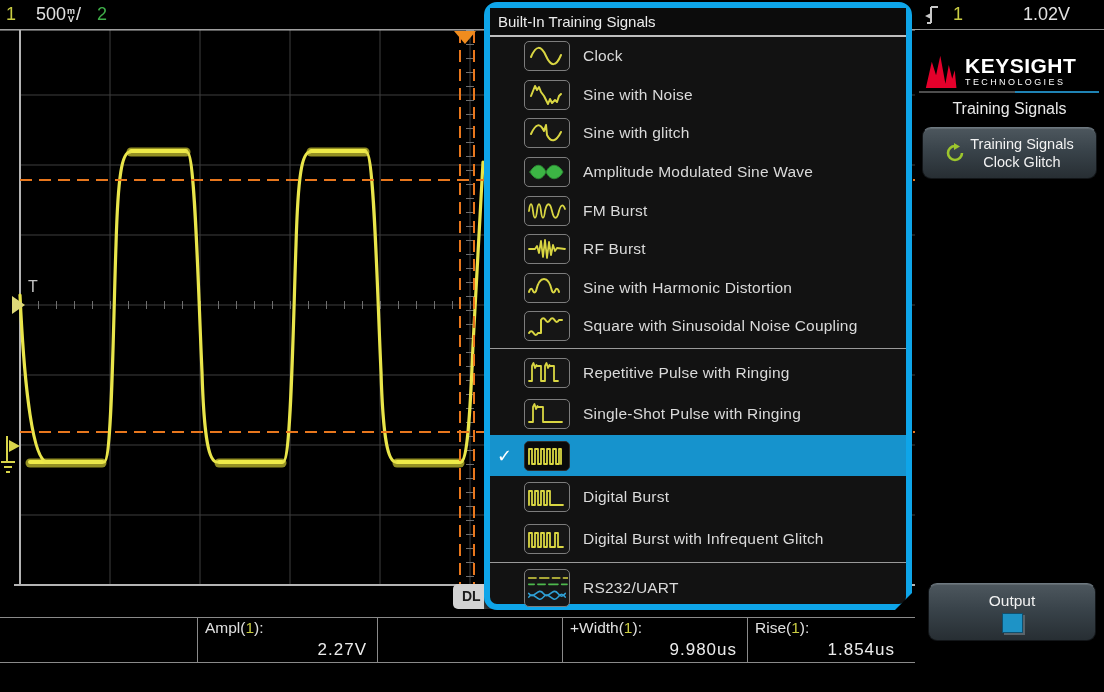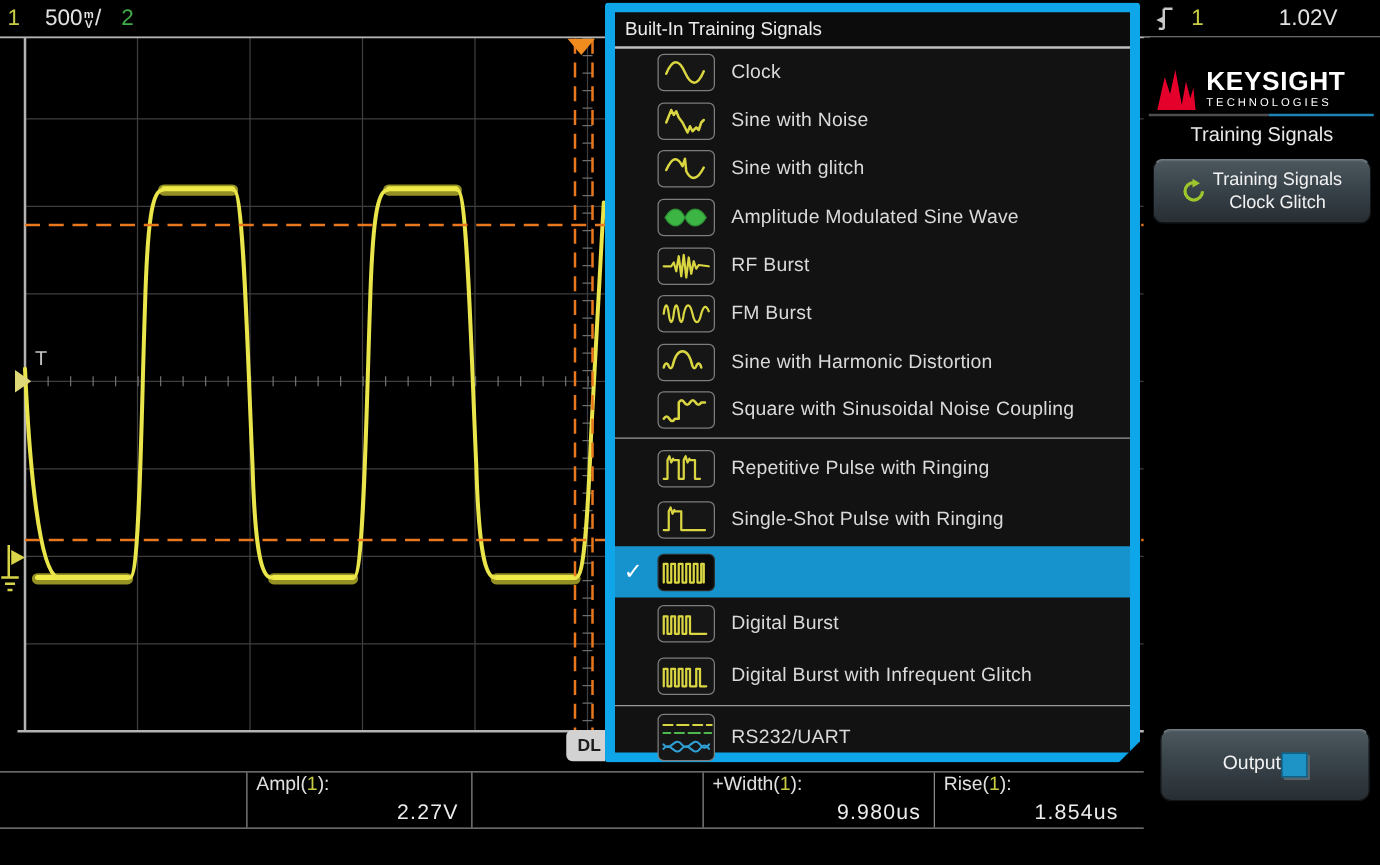--- a/index.html
+++ b/index.html
@@ -21,21 +21,21 @@
 
   
   #scope-svg{position:absolute;left:0;top:0;width:920px;height:616px;z-index:1;}
   .demo-tag{position:absolute;left:453px;top:584px;width:46px;height:25px;background:#d2d2d2;
     border-radius:5px;color:#1c1c1c;font-weight:bold;font-size:14px;line-height:25px;padding-left:9px;
     box-sizing:border-box;z-index:2;}
 
   
   .menu{
     position:absolute;left:484px;top:2px;width:428px;height:608px;z-index:3;
-    background:#121212;border:8px solid #0ea5e9;box-sizing:border-box;border-radius:3px;
+    background:#121212;border:6px solid #0ea5e9;box-sizing:border-box;border-radius:13px;
     clip-path:polygon(0 0,100% 0,100% calc(100% - 17px),calc(100% - 17px) 100%,0 100%);
     filter:drop-shadow(-6px 7px 5px rgba(0,0,0,0.85));
   }
   .mtitle{height:27px;line-height:27px;border-bottom:2px solid #bfbfbf;color:#ececec;
     font-size:15px;padding-left:8px;background:#0c0c0c;}
   .mrow{display:flex;align-items:center;padding-left:7px;box-sizing:border-box;}
   .h1{height:38.6px;}.h2{height:41.5px;}.h3{height:46px;}
   .mrow.sel{background:#1693cd;}
   .check{width:27px;font-size:18px;font-weight:bold;color:#fff;flex:0 0 27px;}
   .ibox{width:46px;height:30px;flex:0 0 46px;border:1px solid #7d7d7d;border-radius:5px;background:#161616;
@@ -71,21 +71,21 @@
     display:flex;align-items:center;justify-content:center;box-sizing:border-box;
   }
   .softkey-inner{display:flex;align-items:center;}
   .softkey-text{display:flex;flex-direction:column;align-items:center;margin-left:5px;}
   .softkey-text span{font-size:14.5px;color:#f2f2f2;line-height:18px;white-space:nowrap;}
   .outputkey{
     position:absolute;left:13px;top:553px;width:168px;height:58px;border-radius:9px;
     background:linear-gradient(180deg,#4d575e 0%,#39434a 45%,#272e33 100%);
     border:1px solid #121518;border-top-color:#6d7880;
     box-shadow:inset 0 1px 0 rgba(255,255,255,0.12);
-    display:flex;flex-direction:row;align-items:center;justify-content:center;box-sizing:border-box;
+    display:flex;flex-direction:column;align-items:center;justify-content:center;box-sizing:border-box;
   }
   .outputkey .olabel{font-size:15.5px;color:#f2f2f2;margin-bottom:3px;}
   .oswitch{width:19px;height:18px;background:#1e93c6;border:1px solid #10506e;
     box-shadow:2px 2px 0 #5a646b;}
 
   
   .measbar{position:absolute;left:0;top:617px;width:916px;height:44px;border-top:1px solid #8a8a8a;
     border-bottom:1px solid #8a8a8a;box-sizing:content-box;background:#000;z-index:1;}
   .msep{position:absolute;top:0;width:1px;height:44px;background:#8a8a8a;}
   .mcol{position:absolute;top:0;height:44px;}
@@ -232,34 +232,34 @@
             <path class="fillgrn" d="M3 12 C8 3,15 3,19 12 C15 21,8 21,3 12 Z M19 12 C23 3,31 3,36 12 C31 21,23 21,19 12 Z"></path>
           </svg>
       </span>
       <span class="mlabel">Amplitude Modulated Sine Wave</span>
     </div>
 
     <div class="mrow h1">
       <span class="check"></span>
       <span class="ibox">
         <svg class="g" viewBox="0 0 40 24">
+            <path class="thin" d="M2 12 C3 3,5 3,6 12 C7 21,9 21,10 12 C11 3,13 3,14 12 C15 21,17 21,18 12 C20 3,23 3,25 12 C27 21,30 21,32 12 C34 5,36 5,38 10"></path>
+          </svg>
+      </span>
+      <span class="mlabel">FM Burst</span>
+    </div>
+
+    <div class="mrow h1">
+      <span class="check"></span>
+      <span class="ibox">
+        <svg class="g" viewBox="0 0 40 24">
             <polyline class="thin" points="2,12 8,12 10,9 12,16 14,4 16,20 18,3 20,21 22,5 24,18 26,8 28,14 30,11 38,12"></polyline>
           </svg>
       </span>
       <span class="mlabel">RF Burst</span>
-    </div>
-
-    <div class="mrow h1">
-      <span class="check"></span>
-      <span class="ibox">
-        <svg class="g" viewBox="0 0 40 24">
-            <path class="thin" d="M2 12 C3 3,5 3,6 12 C7 21,9 21,10 12 C11 3,13 3,14 12 C15 21,17 21,18 12 C20 3,23 3,25 12 C27 21,30 21,32 12 C34 5,36 5,38 10"></path>
-          </svg>
-      </span>
-      <span class="mlabel">FM Burst</span>
     </div>
 
     <div class="mrow h1">
       <span class="check"></span>
       <span class="ibox">
         <svg class="g" viewBox="0 0 40 24">
             <path d="M2 16 C3 12,5 12,6 15 C7 17,8 17,9 15 C11 6,14 3,17 3 C20 3,23 6,25 15 C26 17,27 17,28 15 C29 12,31 12,32 16"></path>
           </svg>
       </span>
       <span class="mlabel">Sine with Harmonic Distortion</span>

